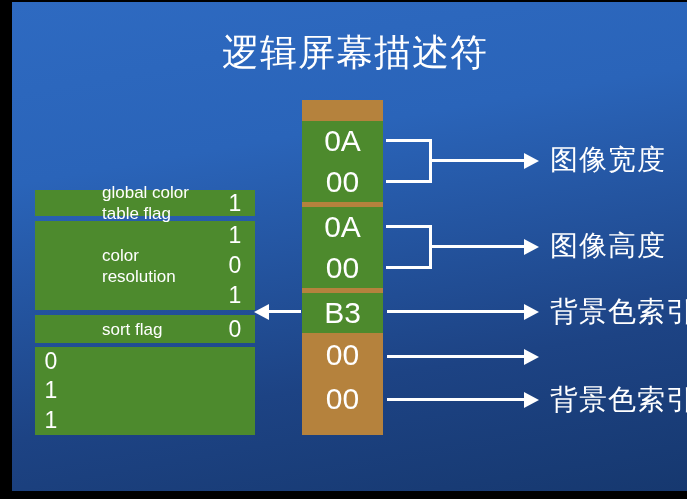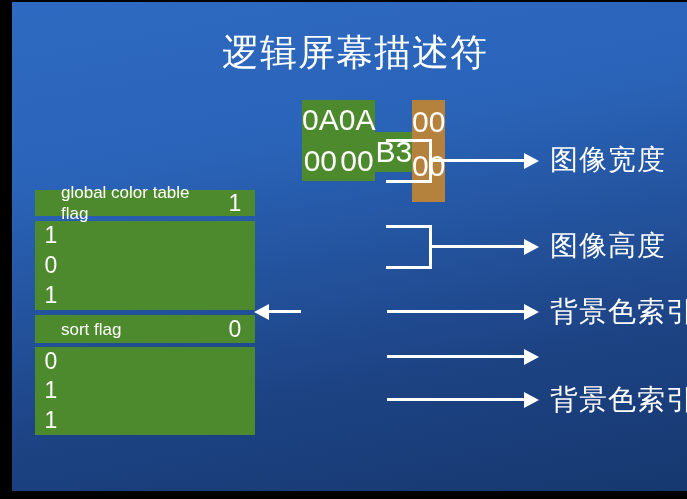--- a/index.html
+++ b/index.html
@@ -4,42 +4,42 @@
 <style>
   html,body{margin:0;padding:0;background:#000;}
   .stage{position:relative;width:687px;height:499px;background:#000;overflow:hidden;
          font-family:"Liberation Sans",sans-serif;}
   .slide{position:absolute;left:12px;top:2px;width:686px;height:489px;
          background:linear-gradient(170deg,var(--bg_top) 0%,#2a64b9 30%,#1d4384 72%,var(--bg_bottom) 100%);}
   .title{position:absolute;left:0;top:26px;width:100%;margin:0;text-align:center;
          color:var(--text);font-size:37px;font-weight:400;letter-spacing:1px;}
 
   
-  .byte-col{position:absolute;left:290px;top:98px;width:81px;display:flex;flex-direction:row;}
+  .byte-col{position:absolute;left:290px;top:98px;width:81px;display:flex;flex-direction:column;}
   .cap{height:21px;background:var(--brown);}
   .sep{height:5px;background:var(--brown);}
   .sec{display:flex;flex-direction:column;}
   .sec.green{background:var(--green);}
   .sec.brown{background:var(--brown);}
   .sec-2b{height:81px;}
-  .sec-1b{height:40px;margin-top:32px;}
+  .sec-1b{height:40px;}
   .sec-tail{height:102px;padding-bottom:0;}
   .sec-tail .byte{flex:none;height:44px;}
   .byte{flex:1;display:flex;align-items:center;justify-content:center;
         color:var(--text);font-size:30px;}
 
   
   .bit-table{position:absolute;left:23px;top:188px;width:220px;}
   .bit-row{display:flex;background:var(--green);}
   .bit-row.r0{height:26px;margin-bottom:5px;}
   .bit-row.r1{height:89px;margin-bottom:5px;}
   .bit-row.r2{height:28px;margin-bottom:4px;gap:31px;}
   .bit-row.r3{height:88px;}
   .bit-label{flex:1;display:flex;align-items:center;padding-left:26px;padding-right:4px;
-             color:var(--text);font-size:17px;line-height:21px;}
+             color:var(--text);font-size:17px;line-height:21px;margin-left:41px;}
   .bits{width:32px;display:flex;flex-direction:column;justify-content:space-around;
         align-items:center;padding-right:4px;}
   .bit{color:var(--text);font-size:23px;line-height:1;}
 
   
   .line{position:absolute;background:var(--text);}
   .head-r{position:absolute;width:0;height:0;border-top:8px solid transparent;
           border-bottom:8px solid transparent;border-left:15px solid var(--text);}
   .head-l{position:absolute;width:0;height:0;border-top:8px solid transparent;
           border-bottom:8px solid transparent;border-right:15px solid var(--text);}
@@ -57,20 +57,21 @@
     <h1 class="title">逻辑屏幕描述符</h1>
 
     <div class="bit-table">
       <div class="bit-row r0">
         <div class="bit-label">global color table flag</div>
         <div class="bits">
           <div class="bit">1</div>
         </div>
       </div>
       <div class="bit-row r1">
+        <div class="bit-label">color resolution</div>
         <div class="bits">
           <div class="bit">1</div>
           <div class="bit">0</div>
           <div class="bit">1</div>
         </div>
       </div>
       <div class="bit-row r2">
         <div class="bit-label">sort flag</div>
         <div class="bits">
           <div class="bit">0</div>

